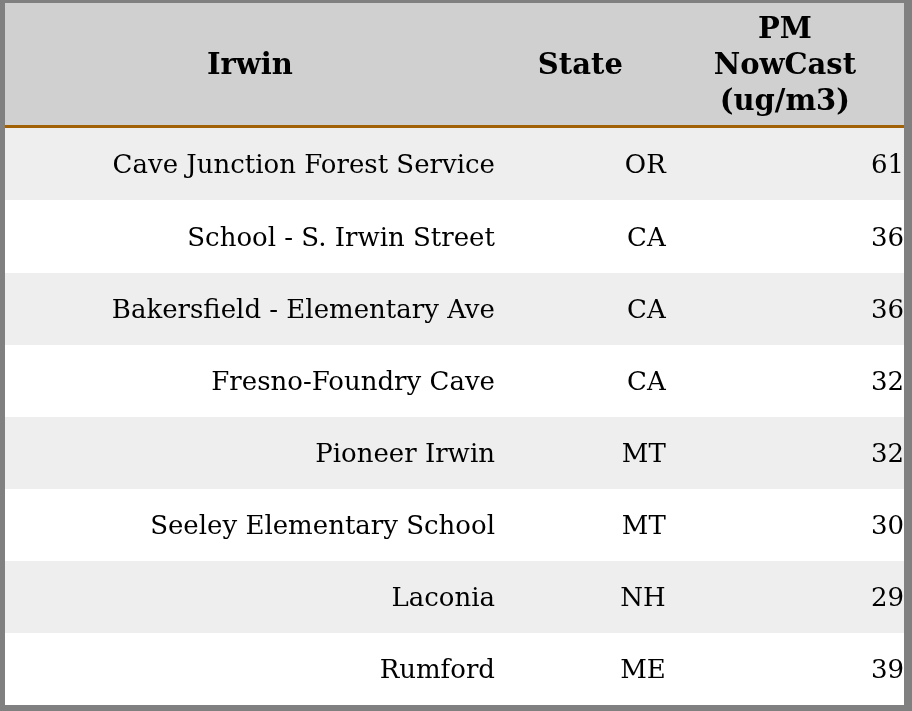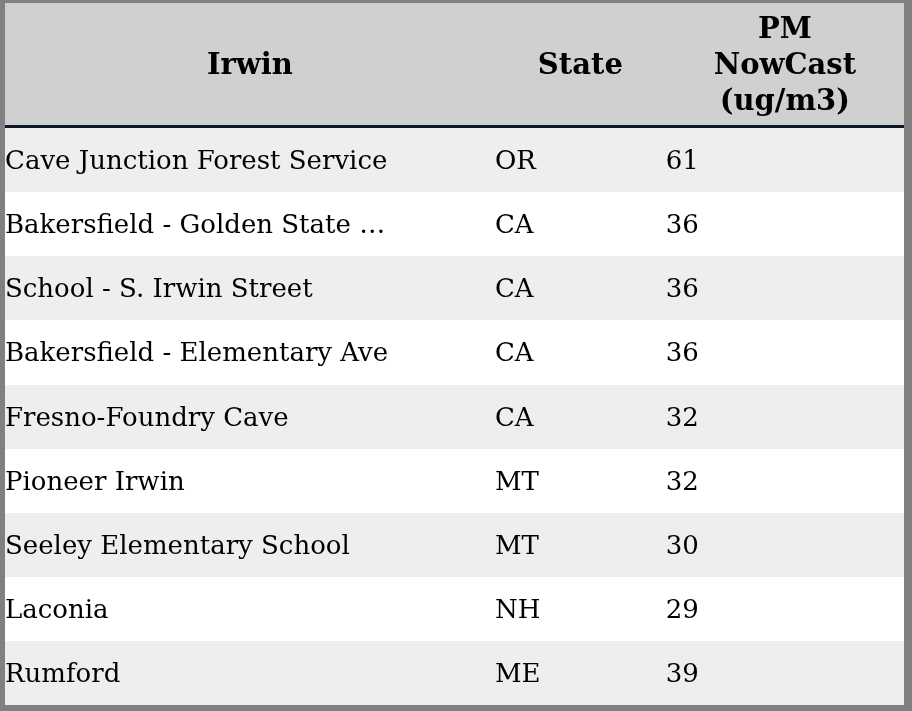--- a/index.html
+++ b/index.html
@@ -23,35 +23,35 @@
     table-layout: fixed;
     font-family: "DejaVu Serif", "Liberation Serif", serif;
     color: #000000;
   }
   col.col-site  { width: 54.5%; }
   col.col-state { width: 19%; }
   col.col-pm    { width: 26.5%; }
 
   thead th {
     background: #d0d0d0;
-    border-bottom: 3px solid #0f172a;
+    border-bottom: 3px solid #a16207;
     height: 122px;
     font-size: 29px;
     font-weight: bold;
     text-align: center;
     vertical-align: middle;
     padding: 0;
     line-height: 1.25;
   }
   thead th.pm-header {
     white-space: pre-line; 
   }
   tbody td {
     font-size: 26px;
-    text-align: left;
+    text-align: right;
     vertical-align: middle;
     height: 57px;
     padding: 0;
     font-weight: normal;
   }
   tbody tr:nth-child(odd)  { background: #eeeeee; }
   tbody tr:nth-child(even) { background: #ffffff; }
 </style>
 </head>
 <body>
@@ -70,25 +70,20 @@
         <th class="pm-header">PM
 NowCast
 (ug/m3)</th>
       </tr>
     </thead>
     <tbody>
       <tr>
         <td>Cave Junction Forest Service</td>
         <td>OR</td>
         <td>61</td>
-      </tr>
-      <tr>
-        <td>Bakersfield - Golden State …</td>
-        <td>CA</td>
-        <td>36</td>
       </tr>
       <tr>
         <td>School - S. Irwin Street</td>
         <td>CA</td>
         <td>36</td>
       </tr>
       <tr>
         <td>Bakersfield - Elementary Ave</td>
         <td>CA</td>
         <td>36</td>

